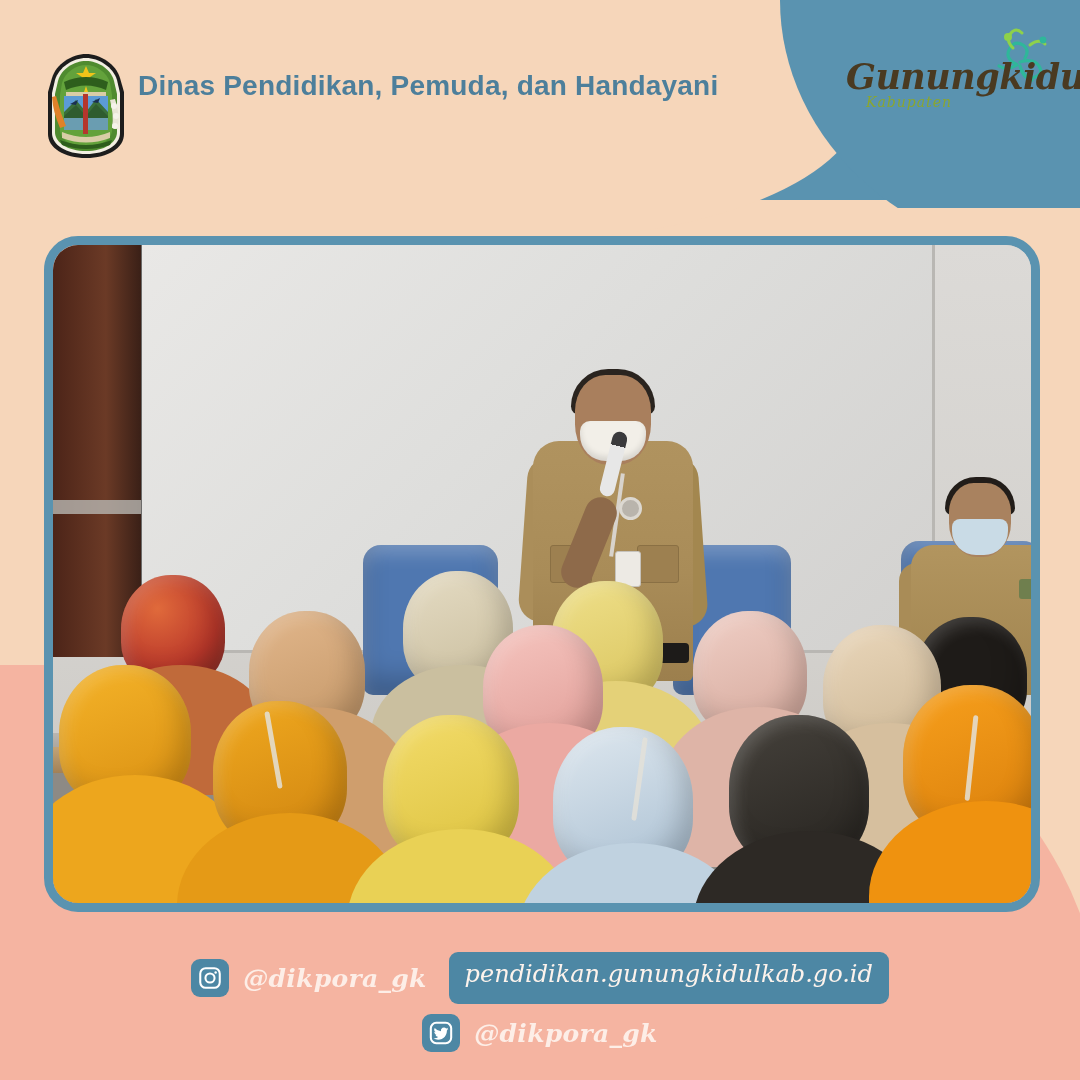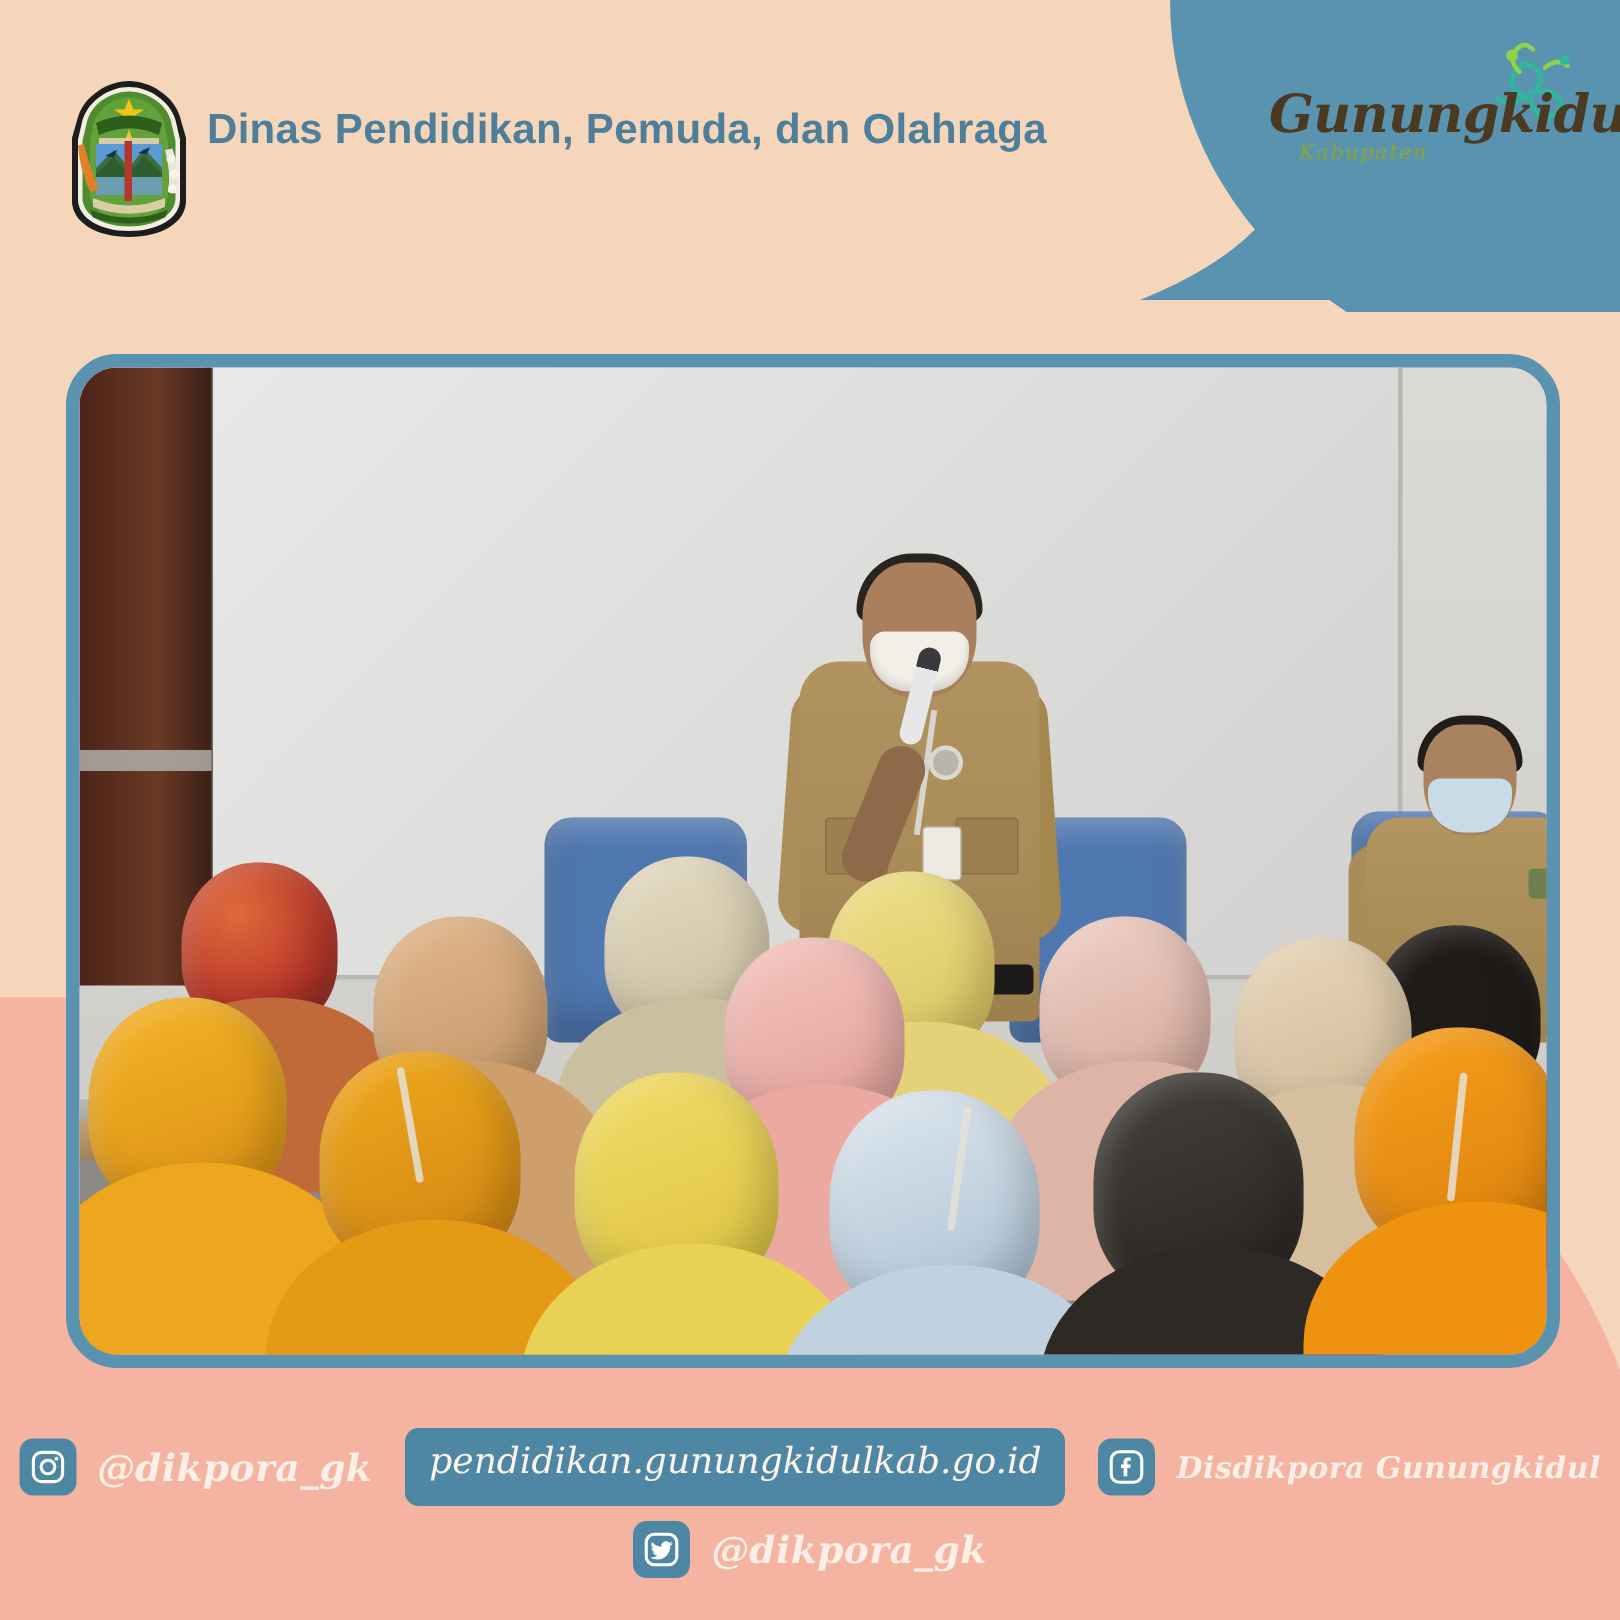--- a/index.html
+++ b/index.html
@@ -179,21 +179,21 @@
         <path d="M70 48 q4 14 2 28 l6 1 q2 -16 -3 -30 z" fill="#e9e6d6"></path>
         <circle cx="74" cy="54" r="3" fill="#f5f3ea"></circle>
           <circle cx="76" cy="64" r="3" fill="#f5f3ea"></circle>
         <circle cx="75" cy="74" r="3" fill="#f5f3ea"></circle>
         <path d="M22 80 q24 10 48 0 l0 6 q-24 9 -48 0 z" fill="#d9cda6"></path>
         <path d="M20 88 q26 10 52 0 l-2 5 q-24 8 -48 0 z" fill="#2e5e1c"></path>
       </svg>
     </div>
 
     <div class="title-block">
-      <div class="title-line">Dinas Pendidikan, Pemuda, dan Olahraga</div>
+      <div class="title-line">Dinas Pendidikan, Pemuda, dan Handayani</div>
     </div>
 
     <div class="brand">
       <div class="brand-flourish">
         <svg viewBox="0 0 66 58" width="66" height="58">
           <g fill="none" stroke="#2fb79a" stroke-width="3.2" stroke-linecap="round">
             <path d="M30 36 q-12 -6 -6 -16 q5 -8 13 -3 q7 5 2 13"></path>
             <path d="M34 34 q14 -4 19 4 q5 8 -4 11 q-9 3 -13 -6"></path>
             <path d="M31 37 q-10 6 -18 1"></path>
             <path d="M34 38 q3 12 12 14"></path>
@@ -307,29 +307,20 @@
             <rect x="3" y="3" width="18" height="18" rx="5"></rect>
             <circle cx="12" cy="12" r="4.2"></circle>
             <circle cx="17.2" cy="6.9" r="1.15" fill="#ffffff" stroke="none"></circle>
           </svg>
         </div>
         <div class="sm-label">@dikpora_gk</div>
       </div>
 
       <div class="url-pill">pendidikan.gunungkidulkab.go.id</div>
 
-      <div class="sm">
-        <div class="sm-icon">
-          <svg viewBox="0 0 24 24" width="26" height="26">
-            <rect x="2.6" y="2.6" width="18.8" height="18.8" rx="5" fill="none" stroke="#ffffff" stroke-width="1.9"></rect>
-            <path d="M14.6 8.2h-1.3c-.5 0-.8.3-.8.9v1.3h2.1l-.3 2.2h-1.8v5.1h-2.3v-5.1H8.6v-2.2h1.6V9.0c0-1.8 1-2.8 2.7-2.8h1.7z" fill="#ffffff"></path>
-          </svg>
-        </div>
-        <div class="sm-label small">Disdikpora Gunungkidul</div>
-      </div>
     </div>
 
     <div class="row2">
       <div class="sm">
         <div class="sm-icon">
           <svg viewBox="0 0 24 24" width="26" height="26">
             <rect x="2.6" y="2.6" width="18.8" height="18.8" rx="5" fill="none" stroke="#ffffff" stroke-width="1.9"></rect>
             <path d="M19 8.2c-.5.25-1.05.41-1.63.49.59-.35 1.03-.91 1.25-1.57-.55.33-1.16.56-1.8.69a2.83 2.83 0 0 0-4.83 2.58A8.04 8.04 0 0 1 6.2 7.44a2.83 2.83 0 0 0 .88 3.78c-.46-.02-.9-.15-1.28-.36v.04c0 1.37.97 2.52 2.27 2.78-.42.11-.87.13-1.29.05a2.84 2.84 0 0 0 2.65 1.97A5.69 5.69 0 0 1 5 16.88a8.02 8.02 0 0 0 4.35 1.28c5.22 0 8.08-4.33 8.08-8.08v-.37c.56-.4 1.04-.9 1.42-1.47z" fill="#ffffff"></path>
           </svg>
         </div>

